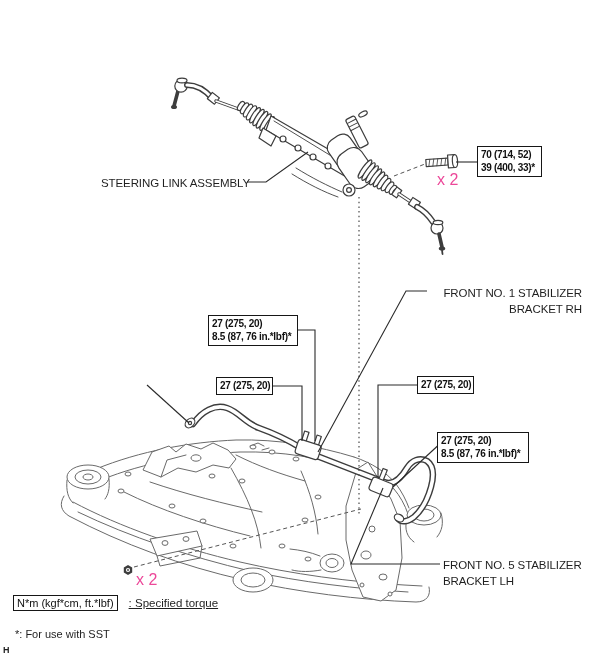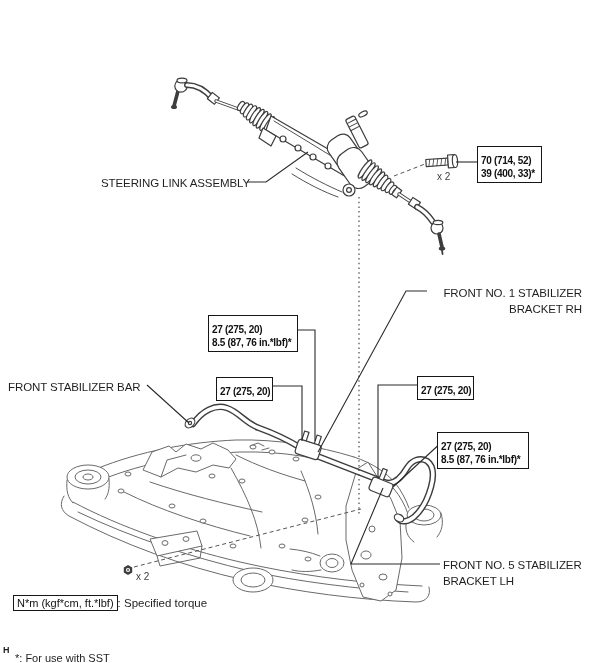--- a/index.html
+++ b/index.html
@@ -14,30 +14,30 @@
   .sub{stroke:#6a6a6a;fill:none;stroke-width:1;stroke-linecap:round;stroke-linejoin:round;}
   .subf{fill:#fff;stroke:#6a6a6a;stroke-width:1;stroke-linejoin:round;}
   .tube{stroke:#3d3d3d;stroke-width:6.5;fill:none;stroke-linecap:round;}
   .tubein{stroke:#fff;stroke-width:3.6;fill:none;stroke-linecap:round;}
   .leader{stroke:#2b2b2b;stroke-width:1.1;fill:none;}
   .dash{stroke:#555;stroke-width:1;fill:none;stroke-dasharray:4 3;}
   .dots{stroke:#4a4a4a;stroke-width:1.2;fill:none;stroke-dasharray:1.5 3.2;}
   
   .label{position:absolute;font-size:11.5px;letter-spacing:-0.1px;line-height:1.4;color:#1f1f1f;}
   .nowrap{white-space:nowrap;}
-  .qty{position:absolute;font-size:10px;color:#404040;}
+  .qty{position:absolute;font-size:16px;color:#ec4899;}
   .tbox{
     position:absolute;box-sizing:border-box;background:#fff;border:1.5px solid #161616;
-    padding:7px 3px 2px;font-weight:bold;font-size:10px;line-height:1.32;
+    padding:1px 3px 2px;font-weight:bold;font-size:10px;line-height:1.32;
     letter-spacing:-0.3px;white-space:nowrap;color:#111;
   }
-  .legend{position:absolute;display:flex;align-items:center;gap:0;}
+  .legend{position:absolute;display:flex;align-items:center;gap:11px;}
   .legend-box{box-sizing:border-box;background:#fff;border:1.5px solid #161616;padding:1px 3px;
     font-size:11px;white-space:nowrap;color:#111;}
-  .legend-text{font-size:11.5px;white-space:nowrap;}
+  .legend-text{font-size:11.5px;white-space:nowrap;text-decoration:underline;}
   .footnote{position:absolute;font-size:11px;white-space:nowrap;}
   .pagemark{position:absolute;font-size:9px;font-weight:bold;}
 </style>
 </head>
 <body>
 
 <div class="stage">
 
 <svg width="604" height="663" viewBox="0 0 604 663">
 
@@ -229,21 +229,20 @@
     <path class="leader" d="M427,291 L406,291 L318,452"></path>
     <path class="leader" d="M147,385 L189,423"></path>
     <path class="leader" d="M440,564 L351,564 L383,488"></path>
   </g>
 </svg>
 
 <div class="label nowrap" style="left:84px;top:175px;margin-left:17px;">STEERING LINK ASSEMBLY</div>
 
 <div class="label" style="left:430px;top:285px;width:152px;text-align:right;">FRONT NO. 1 STABILIZER BRACKET RH</div>
 
-<div class="label nowrap" style="left:8px;top:379px;">FRONT STABILIZER BAR</div>
 
 <div class="label" style="left:443px;top:557px;width:152px;">FRONT NO. 5 STABILIZER BRACKET LH</div>
 
 <div class="qty" style="left:437px;top:171px;">x 2</div>
 
 <div class="qty" style="left:136px;top:571px;">x 2</div>
 
 <div class="tbox" style="left:477px;top:146px;width:65px;">
   <div>70 (714, 52)</div>
   <div>39 (400, 33)*</div>
@@ -265,17 +264,17 @@
 <div class="tbox" style="left:437px;top:432px;width:92px;">
   <div>27 (275, 20)</div>
   <div>8.5 (87, 76 in.*lbf)*</div>
 </div>
 
 <div class="legend" style="left:13px;top:595px;">
   <span class="legend-box">N*m (kgf*cm, ft.*lbf)</span>
   <span class="legend-text">: Specified torque</span>
 </div>
 
-<div class="footnote" style="left:15px;top:628px;margin-top:24px;">*: For use with SST</div>
+<div class="footnote" style="left:15px;top:628px;">*: For use with SST</div>
 
 <div class="pagemark" style="left:3px;top:645px;">H</div>
 
 </div>
 
 </body></html>

